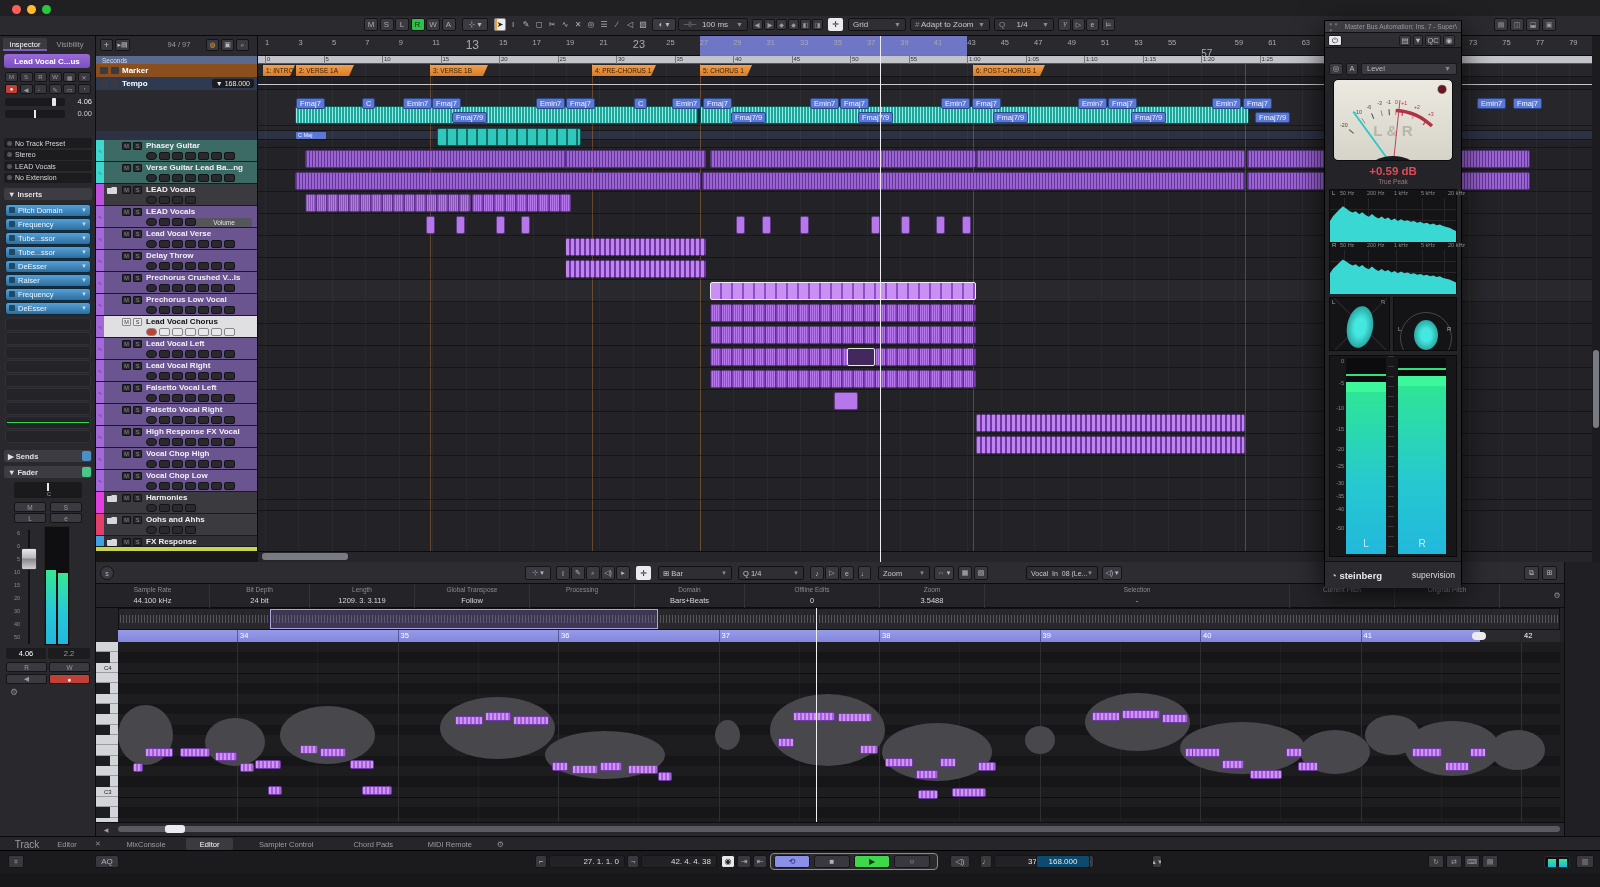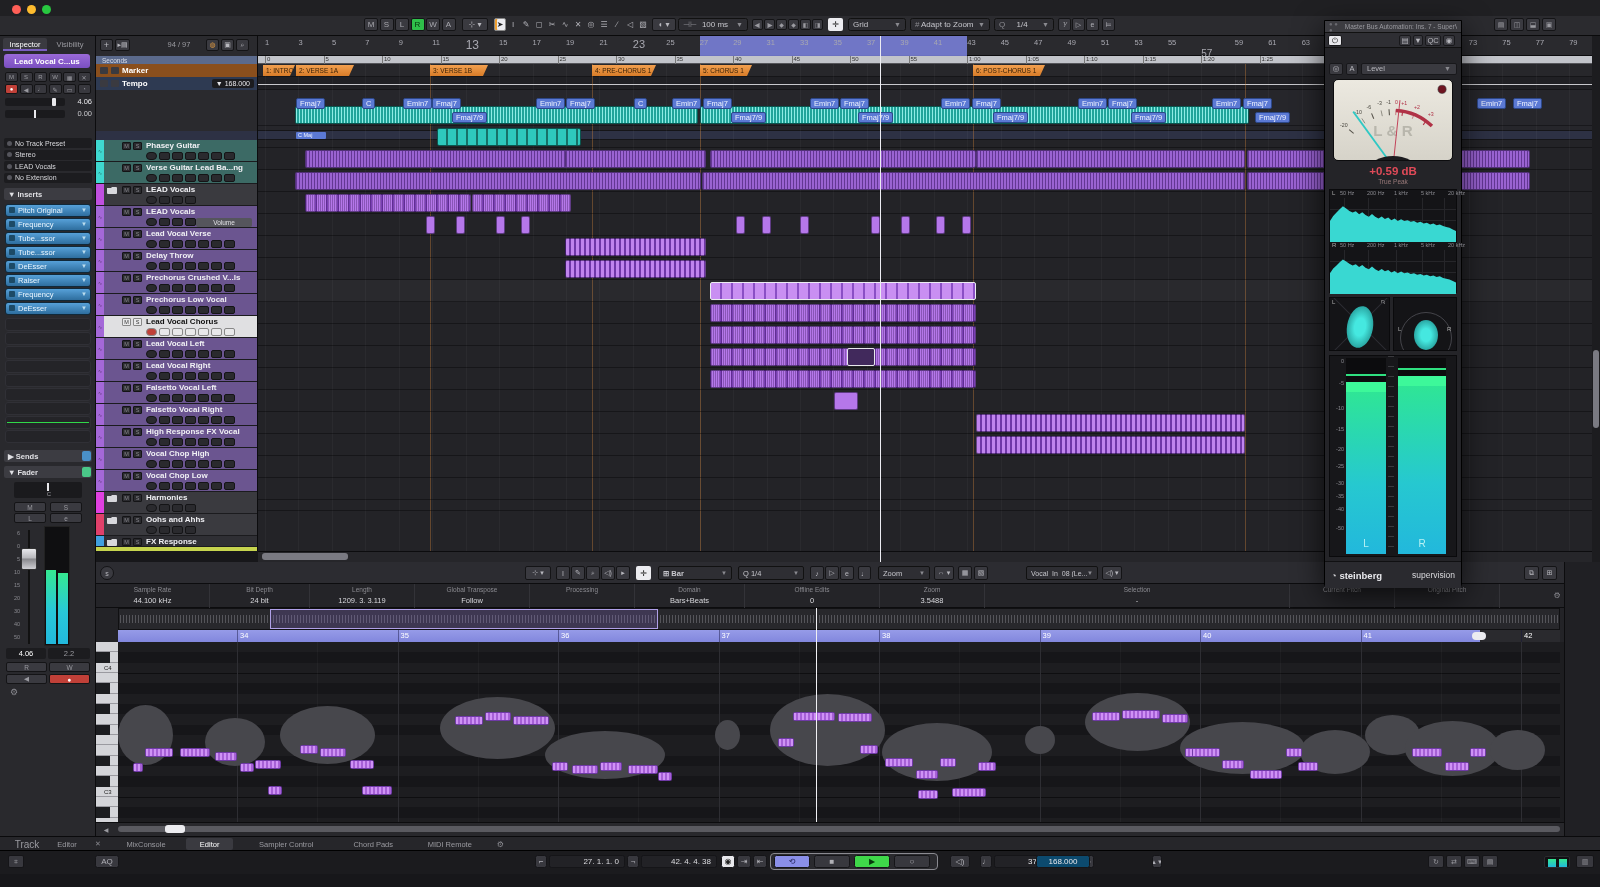--- a/index.html
+++ b/index.html
@@ -336,21 +336,21 @@
         <div style="position: static; width: 5px; height: 5px; border-radius: 50%; background: rgb(85, 85, 92); flex: 0 0 auto;"></div>
         <div style="position: static; overflow: hidden; white-space: nowrap;">LEAD Vocals</div>
       </div>
       <div style="position: absolute; left: 4px; top: 136.5px; width: 88px; height: 10px; background: rgb(28, 28, 31); border-radius: 2px; display: flex; align-items: center; padding: 0px 3px; gap: 3px; font-size: 7px; color: rgb(216, 216, 220);">
         <div style="position: static; width: 5px; height: 5px; border-radius: 50%; background: rgb(85, 85, 92); flex: 0 0 auto;"></div>
         <div style="position: static; overflow: hidden; white-space: nowrap;">No Extension</div>
       </div>
       <div style="position: absolute; left: 4px; top: 152px; width: 88px; height: 12px; background: rgb(60, 60, 66); border-radius: 2px; display: flex; align-items: center; padding: 0px 4px; font-size: 7.5px; color: rgb(224, 224, 228); font-weight: bold;">▼ Inserts</div>
       <div class="ins" style="left: 5px; top: 168px; width: 86px; height: 12.5px; position: absolute;">
         <div style="position: static; width: 6px; height: 6px; background: rgb(28, 74, 102); border-radius: 1px; flex: 0 0 auto;"></div>
-        <div style="position: static; overflow: hidden; white-space: nowrap; flex: 1 1 0%;">Pitch Original</div>
+        <div style="position: static; overflow: hidden; white-space: nowrap; flex: 1 1 0%;">Pitch Domain</div>
         <div style="position: static; font-size: 6px; color: rgb(187, 221, 238);">▼</div>
       </div>
       <div class="ins" style="left: 5px; top: 182px; width: 86px; height: 12.5px; position: absolute;">
         <div style="position: static; width: 6px; height: 6px; background: rgb(28, 74, 102); border-radius: 1px; flex: 0 0 auto;"></div>
         <div style="position: static; overflow: hidden; white-space: nowrap; flex: 1 1 0%;">Frequency</div>
         <div style="position: static; font-size: 6px; color: rgb(187, 221, 238);">▼</div>
       </div>
       <div class="ins" style="left: 5px; top: 196px; width: 86px; height: 12.5px; position: absolute;">
         <div style="position: static; width: 6px; height: 6px; background: rgb(28, 74, 102); border-radius: 1px; flex: 0 0 auto;"></div>
         <div style="position: static; overflow: hidden; white-space: nowrap; flex: 1 1 0%;">Tube...ssor</div>
@@ -909,21 +909,21 @@
       <div style="position: absolute; left: 0px; top: 0px; width: 1504px; height: 22px; background: rgb(44, 44, 49); border-bottom: 1px solid rgb(12, 12, 14);"></div>
       <div style="position: absolute; left: 4px; top: 4px; width: 14px; height: 14px; background: rgb(58, 58, 64); border: 1px solid rgb(20, 20, 22); border-radius: 7px; display: flex; align-items: center; justify-content: center; font-size: 7px; color: rgb(184, 184, 190);">s</div>
       <div style="position: absolute; left: 429px; top: 4px; width: 26px; height: 14px; background: rgb(58, 58, 64); border: 1px solid rgb(20, 20, 22); border-radius: 2px; display: flex; align-items: center; justify-content: center; font-size: 7px; color: rgb(184, 184, 190);">⊹ ▾</div>
       <div style="position: absolute; left: 460px; top: 4px; width: 14px; height: 14px; background: rgb(58, 58, 64); border: 1px solid rgb(20, 20, 22); border-radius: 2px; display: flex; align-items: center; justify-content: center; font-size: 7px; color: rgb(184, 184, 190);">I</div>
       <div style="position: absolute; left: 475px; top: 4px; width: 14px; height: 14px; background: rgb(58, 58, 64); border: 1px solid rgb(20, 20, 22); border-radius: 2px; display: flex; align-items: center; justify-content: center; font-size: 7px; color: rgb(184, 184, 190);">✎</div>
       <div style="position: absolute; left: 490px; top: 4px; width: 14px; height: 14px; background: rgb(58, 58, 64); border: 1px solid rgb(20, 20, 22); border-radius: 2px; display: flex; align-items: center; justify-content: center; font-size: 7px; color: rgb(184, 184, 190);">⌕</div>
       <div style="position: absolute; left: 505px; top: 4px; width: 14px; height: 14px; background: rgb(58, 58, 64); border: 1px solid rgb(20, 20, 22); border-radius: 2px; display: flex; align-items: center; justify-content: center; font-size: 7px; color: rgb(184, 184, 190);">◁)</div>
       <div style="position: absolute; left: 520px; top: 4px; width: 14px; height: 14px; background: rgb(58, 58, 64); border: 1px solid rgb(20, 20, 22); border-radius: 2px; display: flex; align-items: center; justify-content: center; font-size: 7px; color: rgb(184, 184, 190);">▸</div>
       <div style="position: absolute; left: 540px; top: 4px; width: 15px; height: 14px; background: rgb(236, 236, 240); border-radius: 2px; display: flex; align-items: center; justify-content: center; font-size: 8px; color: rgb(34, 34, 34);">✛</div>
       <div style="position: absolute; left: 562px; top: 4px; width: 74px; height: 14px; background: rgb(46, 46, 51); border: 1px solid rgb(17, 17, 17); border-radius: 2px; display: flex; align-items: center; padding: 0px 4px; justify-content: space-between; font-size: 7.5px; color: rgb(198, 198, 204);">
-        <div style="position: static; font-weight: bold;">⊞ Bar</div>
+        <div style="position: static;">⊞ Bar</div>
         <div style="position: static; font-size: 6px; color: rgb(138, 138, 144);">▼</div>
       </div>
       <div style="position: absolute; left: 642px; top: 4px; width: 66px; height: 14px; background: rgb(46, 46, 51); border: 1px solid rgb(17, 17, 17); border-radius: 2px; display: flex; align-items: center; padding: 0px 4px; justify-content: space-between; font-size: 7.5px; color: rgb(198, 198, 204);">
         <div style="position: static;">Q 1/4</div>
         <div style="position: static; font-size: 6px; color: rgb(138, 138, 144);">▼</div>
       </div>
       <div style="position: absolute; left: 714px; top: 4px; width: 14px; height: 14px; background: rgb(58, 58, 64); border: 1px solid rgb(20, 20, 22); border-radius: 2px; display: flex; align-items: center; justify-content: center; font-size: 7px; color: rgb(184, 184, 190);">♪</div>
       <div style="position: absolute; left: 729px; top: 4px; width: 14px; height: 14px; background: rgb(58, 58, 64); border: 1px solid rgb(20, 20, 22); border-radius: 2px; display: flex; align-items: center; justify-content: center; font-size: 7px; color: rgb(184, 184, 190);">▷</div>
       <div style="position: absolute; left: 744px; top: 4px; width: 14px; height: 14px; background: rgb(58, 58, 64); border: 1px solid rgb(20, 20, 22); border-radius: 2px; display: flex; align-items: center; justify-content: center; font-size: 7px; color: rgb(184, 184, 190);">e</div>
       <div style="position: absolute; left: 762px; top: 4px; width: 13px; height: 14px; background: rgb(58, 58, 64); border: 1px solid rgb(20, 20, 22); border-radius: 2px; display: flex; align-items: center; justify-content: center; font-size: 7px; color: rgb(184, 184, 190);">♩</div>

